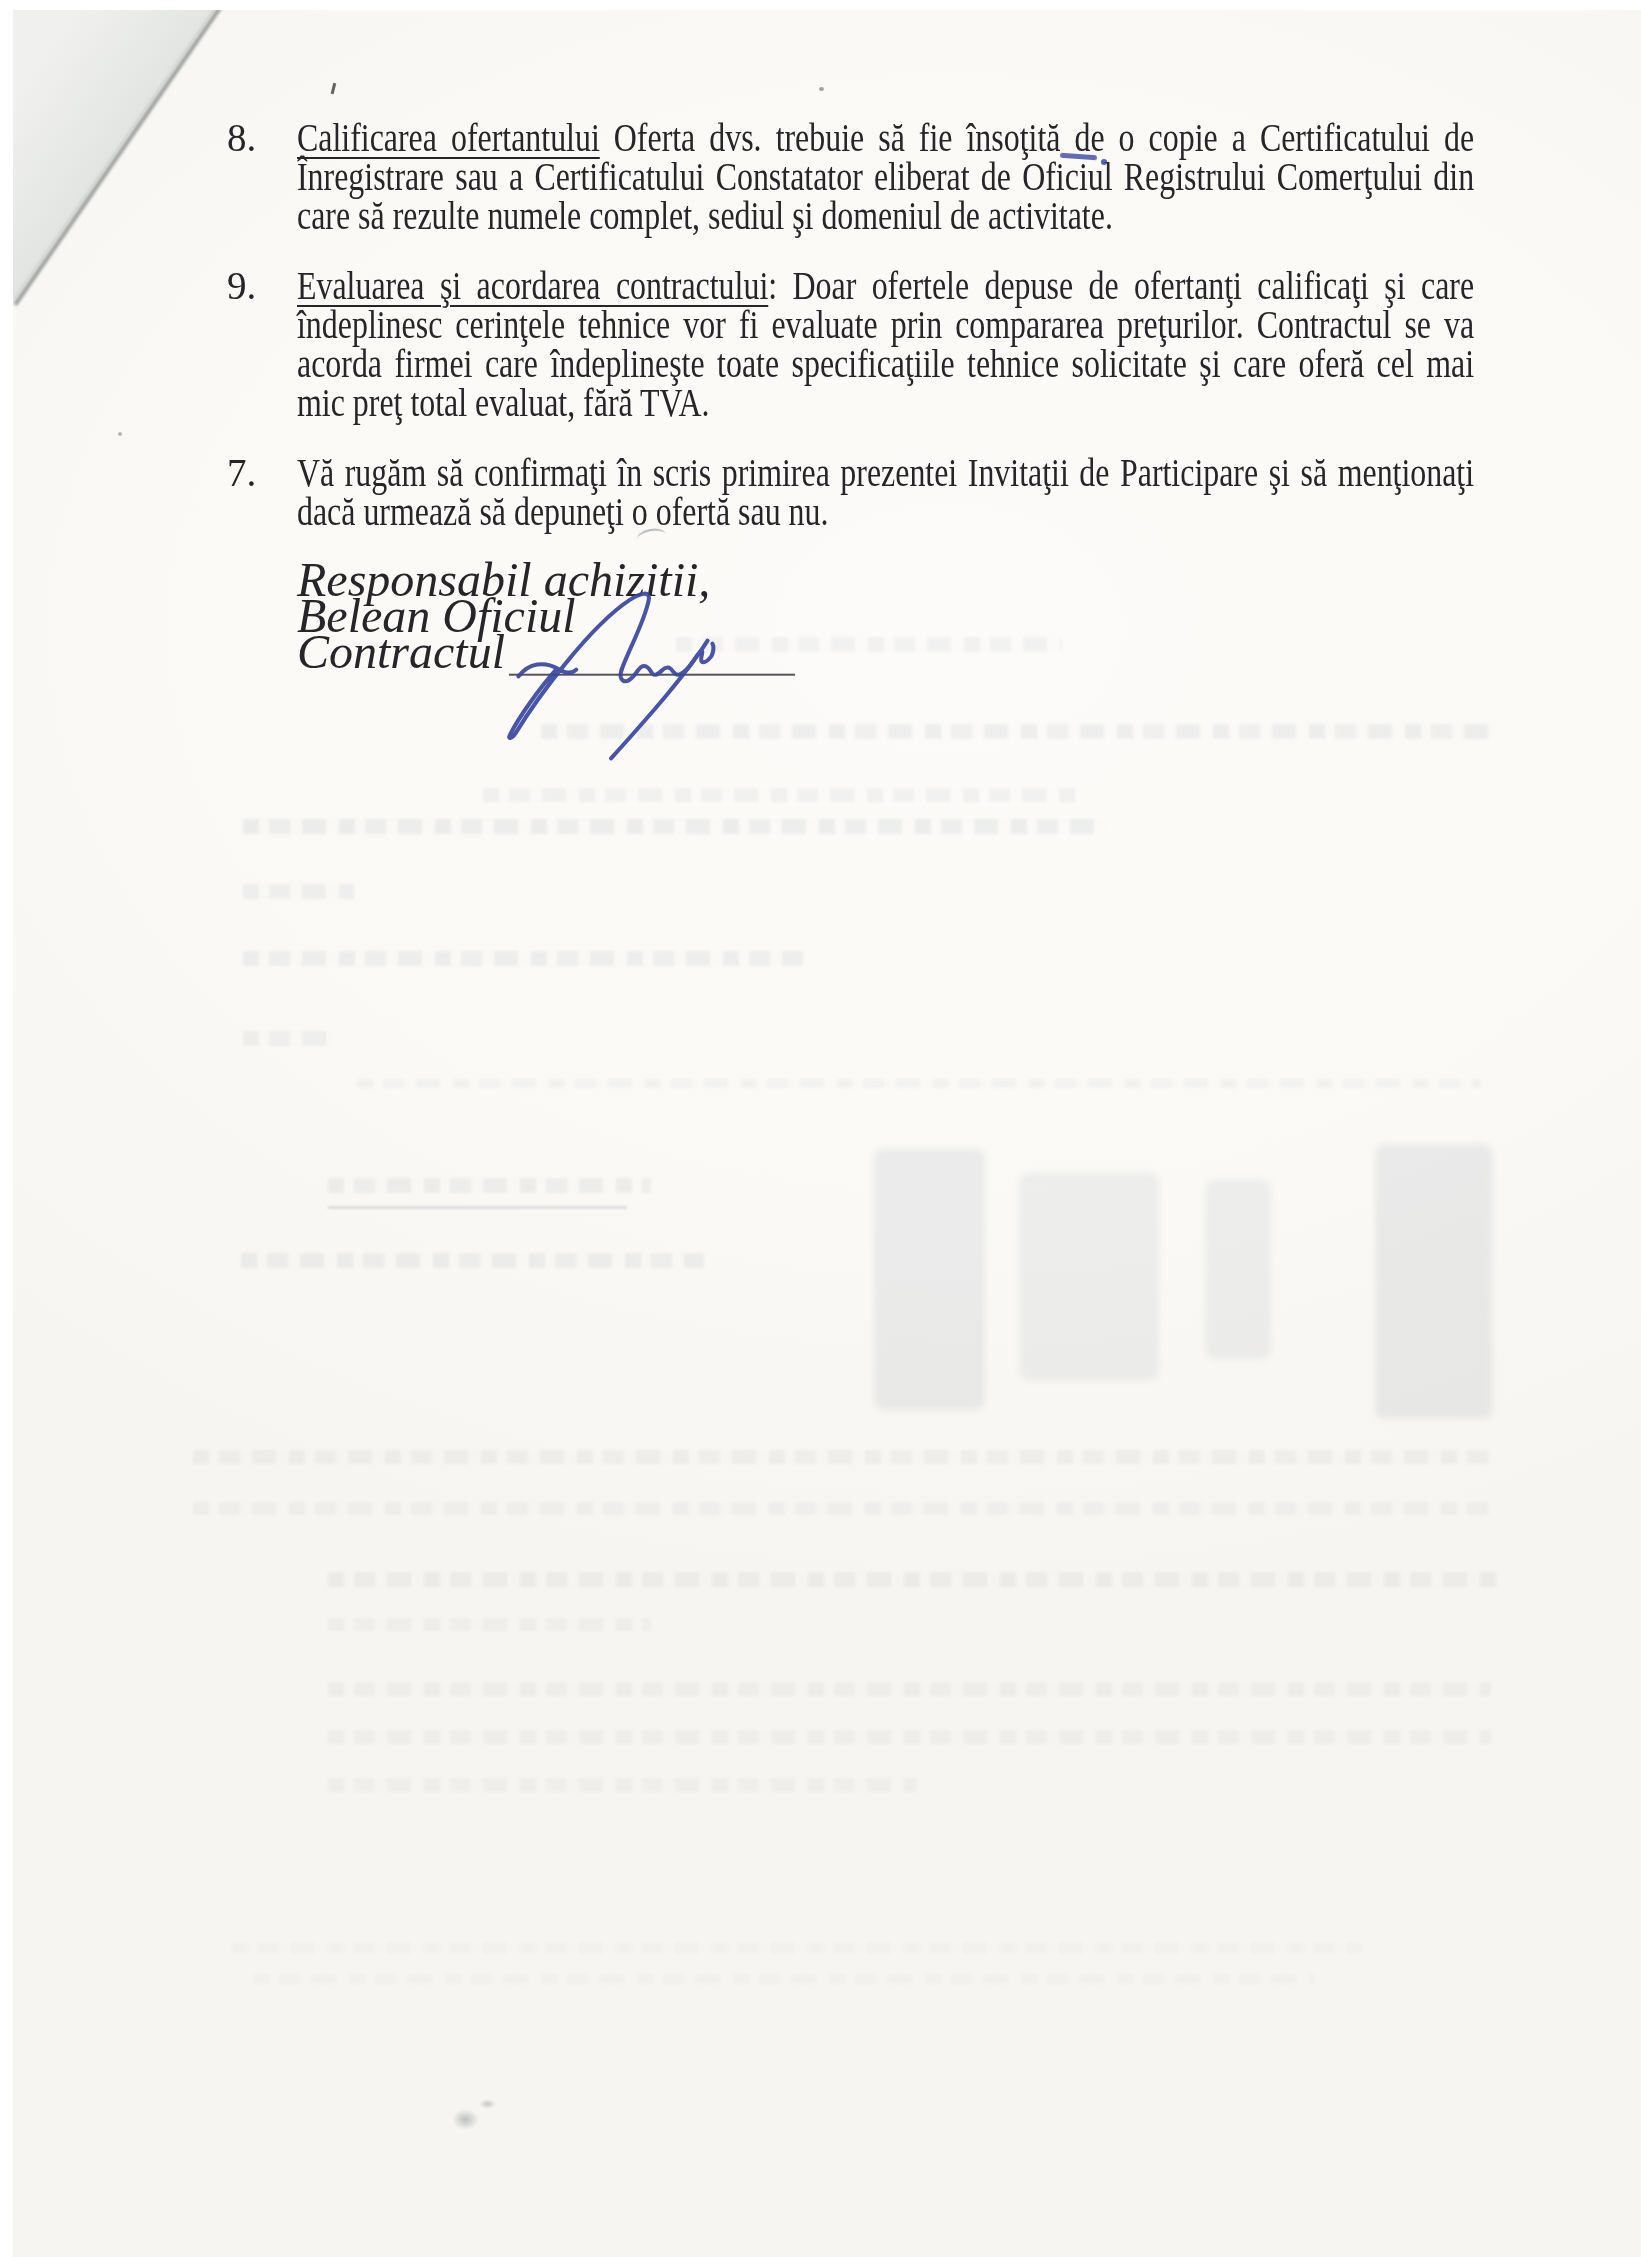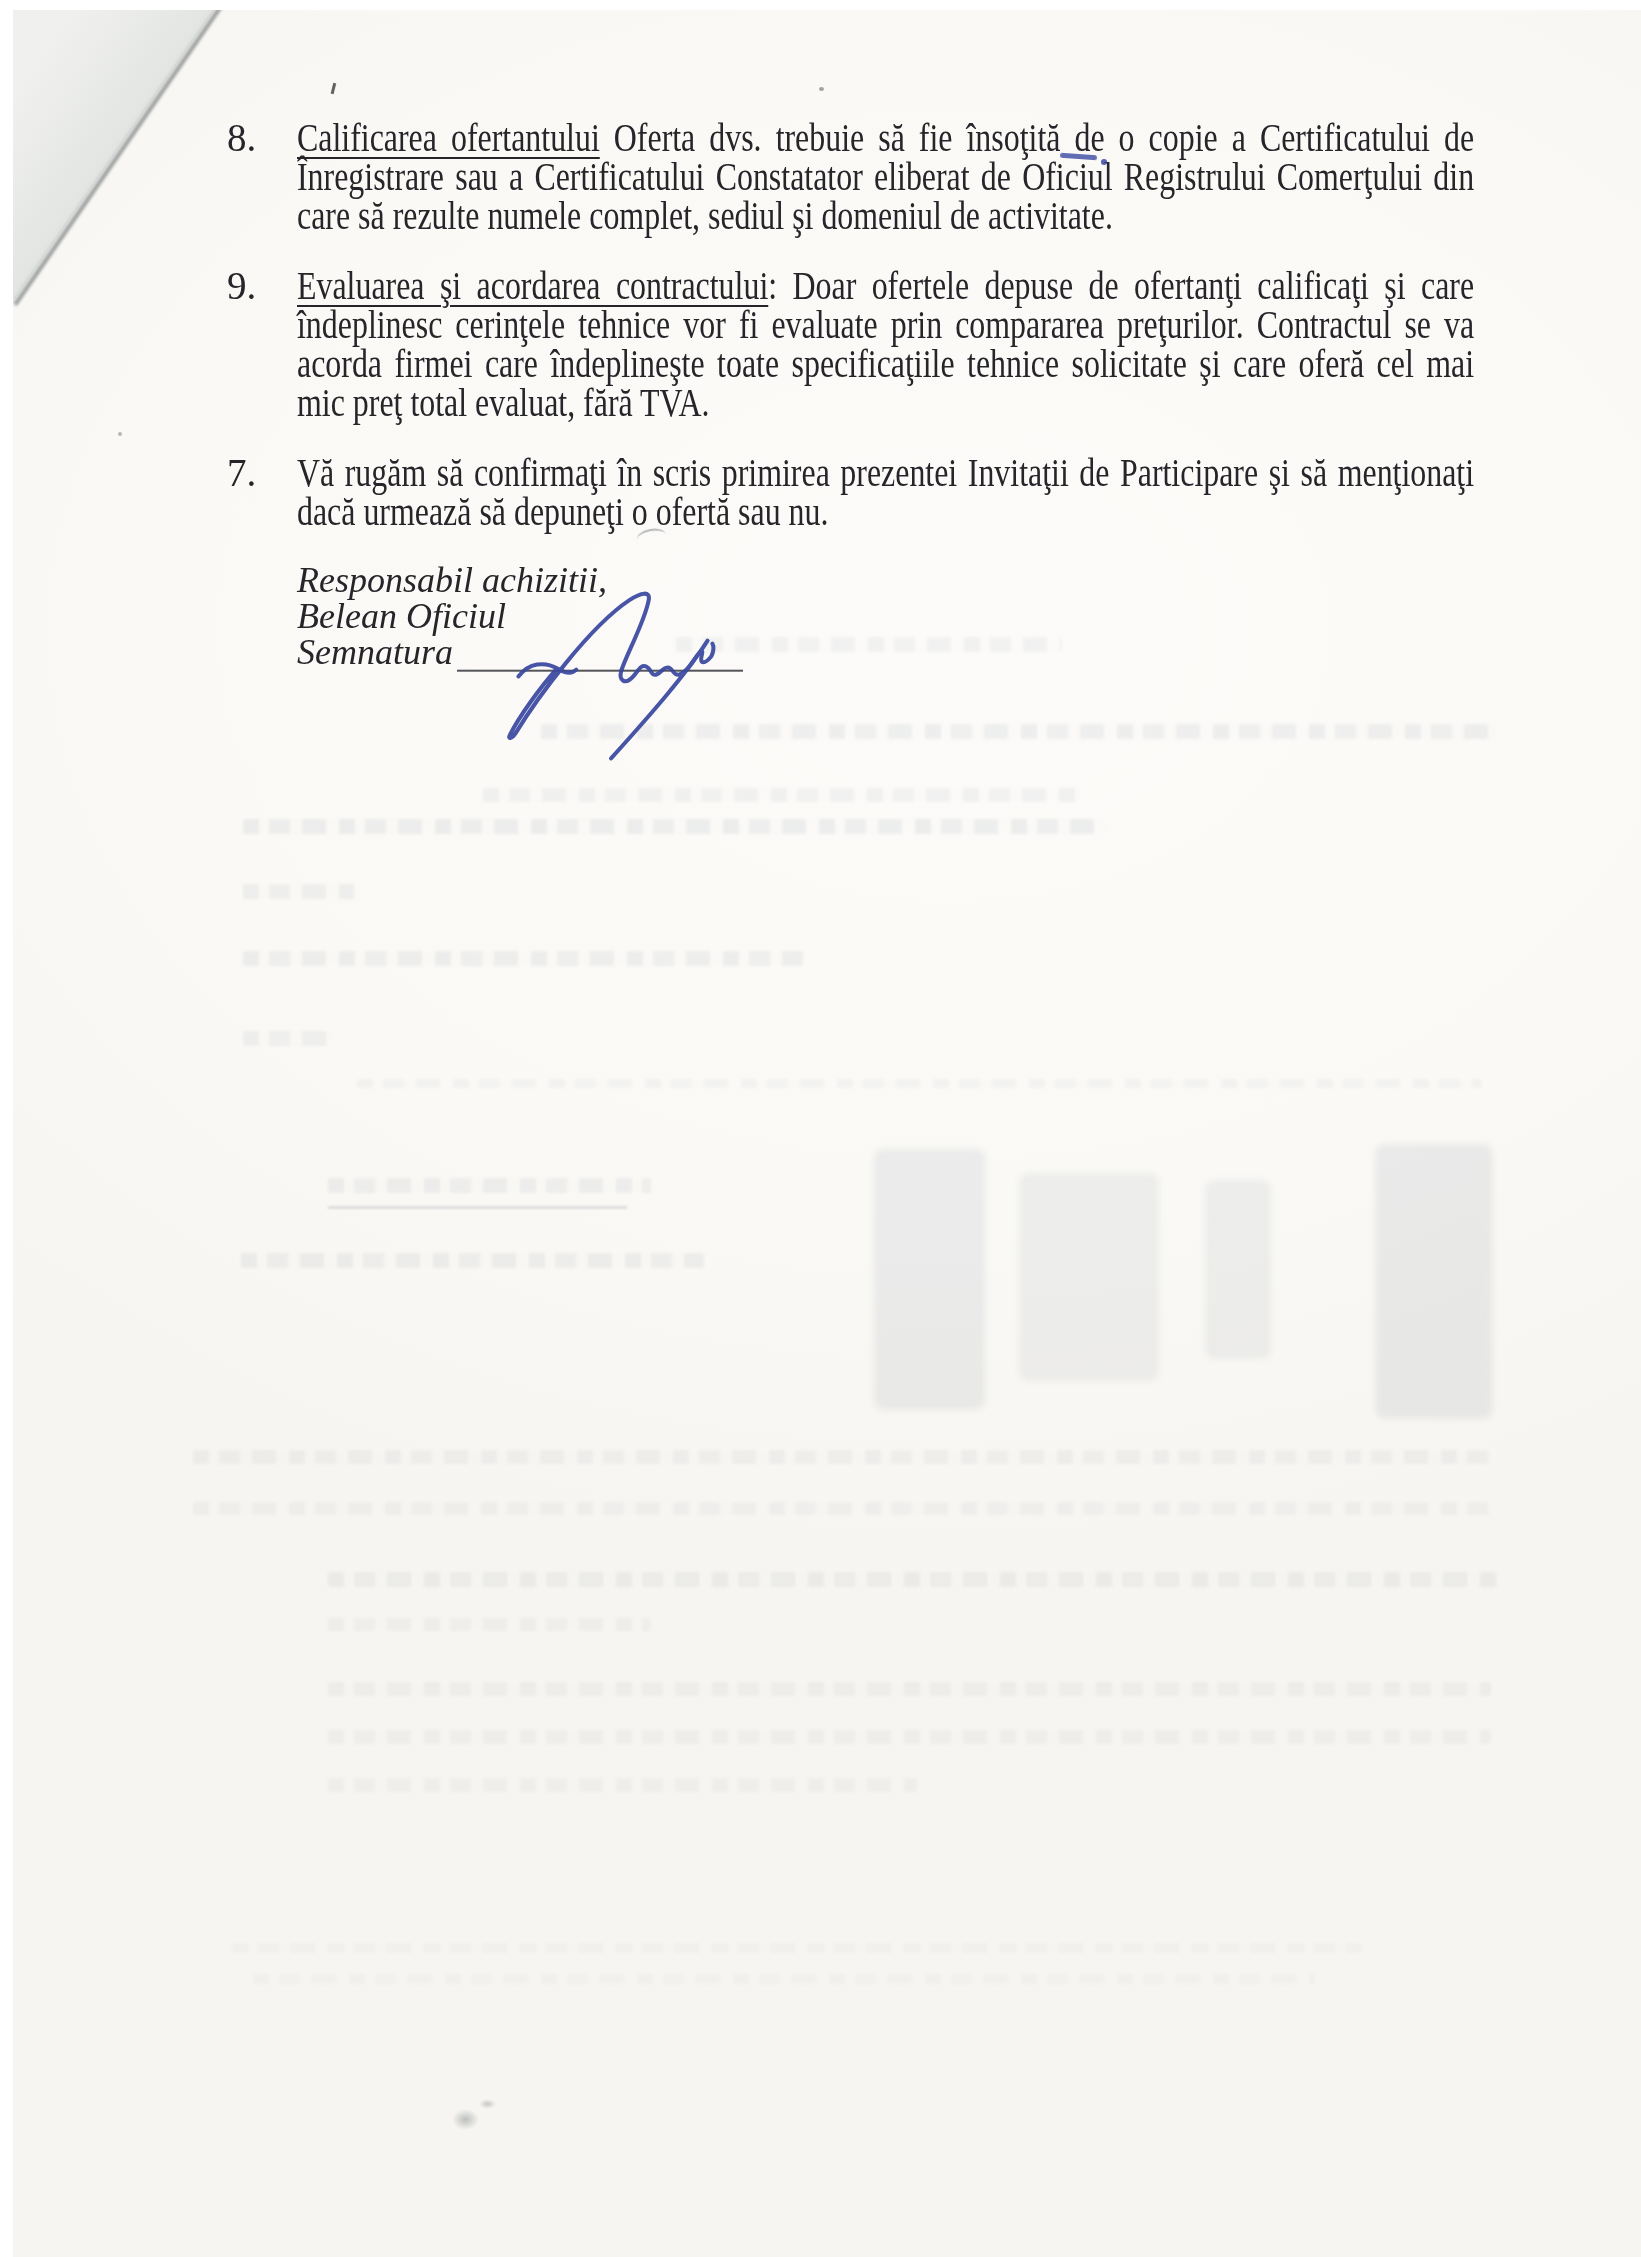--- a/index.html
+++ b/index.html
@@ -28,21 +28,21 @@
   .doc{
     position:absolute;left:0;top:0;width:1641px;
     padding:118px 0 0 227px;box-sizing:border-box;
     font-size:39px;line-height:39px;
     filter:blur(0.3px);
   }
   .para{display:flex;margin-bottom:31px;}
   .p-num{flex:0 0 70px;}
   .p-body{flex:0 0 1439px;width:1439px;transform:scaleX(.818);transform-origin:0 0;text-align:justify;}
   .p-title{text-decoration:underline;text-decoration-thickness:2.4px;text-underline-offset:5.8px;}
-  .sig{margin-top:29px;margin-left:70px;font-style:italic;font-size:36px;line-height:36px;}
+  .sig{margin-top:29px;margin-left:70px;font-style:italic;font-size:48px;line-height:36px;}
   .sig-rule{display:inline-block;width:286px;height:1.9px;background:#54555a;transform:translateY(7.7px);margin-left:3.9px;}
 
   
   .ink{position:absolute;left:439px;top:577px;}
 
   
   .gl{position:absolute;border-radius:1.9px;filter:blur(1.4px);
     background:repeating-linear-gradient(90deg,
       rgba(106,116,136,.34) 0 16.4px, rgba(106,116,136,.02) 16.4px 26px,
       rgba(106,116,136,.30) 26px 47px, rgba(106,116,136,.03) 47px 59px,
@@ -103,21 +103,21 @@
     </div>
     <div class="para">
       <div class="p-num">7.</div>
       <div class="p-body"><span class="p-title"></span><span></span>
         <span>Vă rugăm să confirmaţi în scris primirea prezentei Invitaţii de Participare şi să menţionaţi dacă urmează să depuneţi o ofertă sau nu.</span></div>
     </div>
 
     <div class="sig">
       <div>Responsabil achizitii,</div>
       <div>Belean Oficiul</div>
-      <div><span>Semnatura</span><span class="sig-rule"></span></div>
+      <div><span>Contractul</span><span class="sig-rule"></span></div>
     </div>
   </div>
 
   <svg class="ink" width="319" height="222" viewBox="0 0 330 230">
     <g fill="none" stroke="#3948a0" stroke-width="4.2" stroke-linecap="round" stroke-linejoin="round" opacity=".92">
       <path d="M 82,103 C 93,89 109,87 123,95 C 131,100 137,101 142,96"></path>
       <path d="M 121,96 C 105,114 83,144 73,164 C 71,168 75,168 79,162 C 101,126 155,52 197,24 C 209,16 219,14 217,24 C 213,46 195,78 189,96"></path>
       <path d="M 189,96 C 185,108 193,112 201,103 C 207,96 209,90 215,93 C 220,95 219,103 225,101 C 231,99 232,92 238,94 C 243,96 243,103 249,101 C 257,98 261,90 266,83 C 270,77 274,74 272,81 C 269,91 276,90 282,82 C 284,78 285,72 283,69"></path>
       <path d="M 278,66 C 255,102 215,147 178,188"></path>
     </g>

